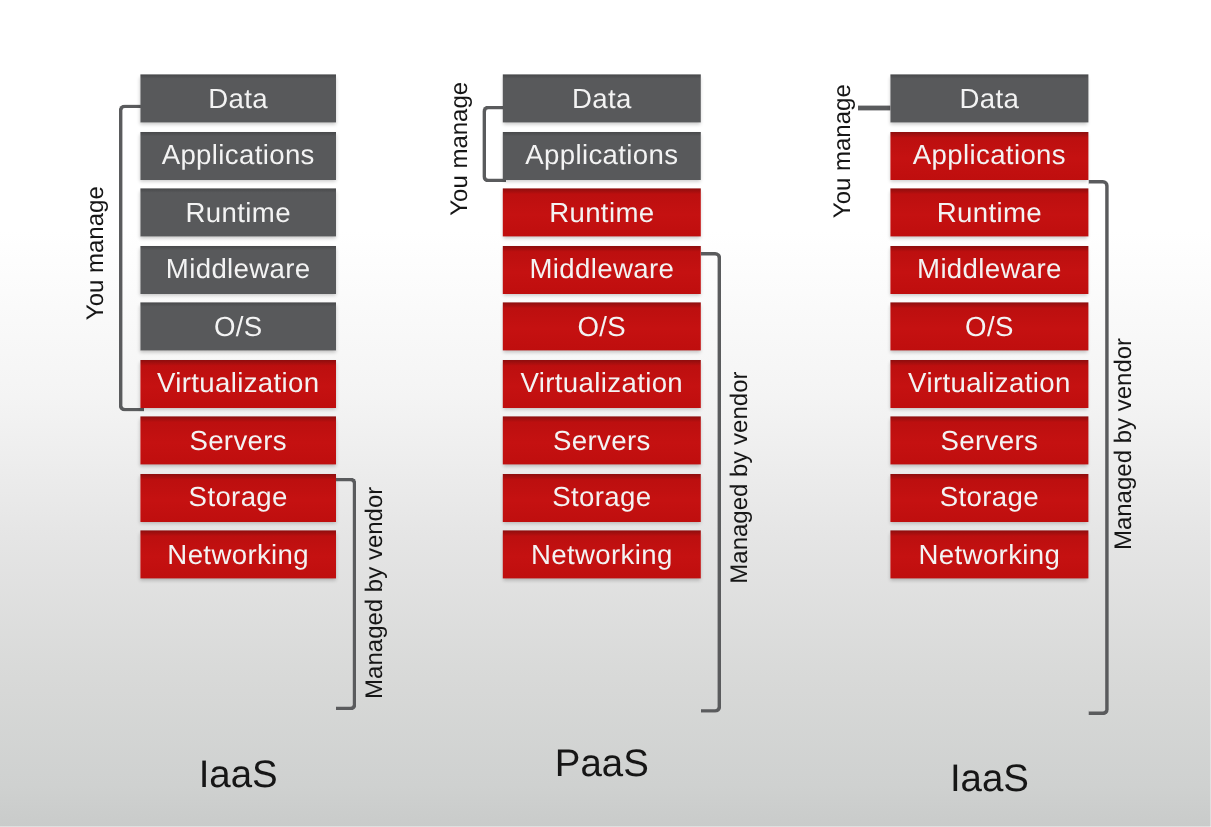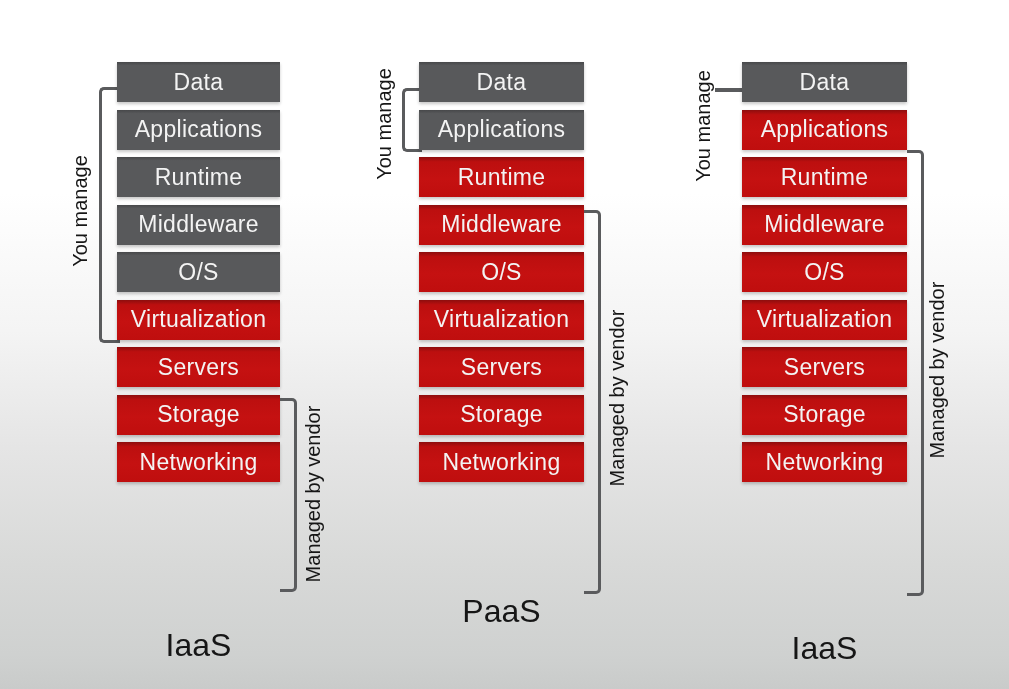--- a/index.html
+++ b/index.html
@@ -87,21 +87,21 @@
   #mv-label-3 { left: 937px; top: 370px; }
 
   
   .col-title {
     position: absolute;
     text-align: center;
     font-size: 32px;
     color: var(--label_text, #161616);
   }
   #title-1 { left: 117px; width: 163px; top: 627px; }
-  #title-2 { left: 419px; width: 165px; top: 593px; }
+  #title-2 { left: 419px; width: 165px; top: 618px; }
   #title-3 { left: 742px; width: 165px; top: 630px; }
 </style>
 </head>
 <body>
 
 <div class="stage">
 
   <div class="rot" id="ym-label-1">You manage</div>
   <div class="bk left" id="bk-ym-1"></div>
 

